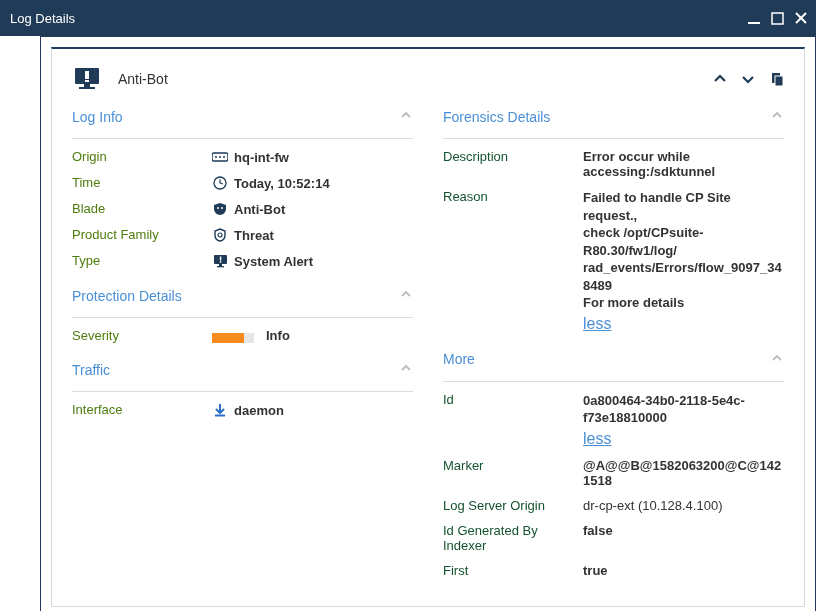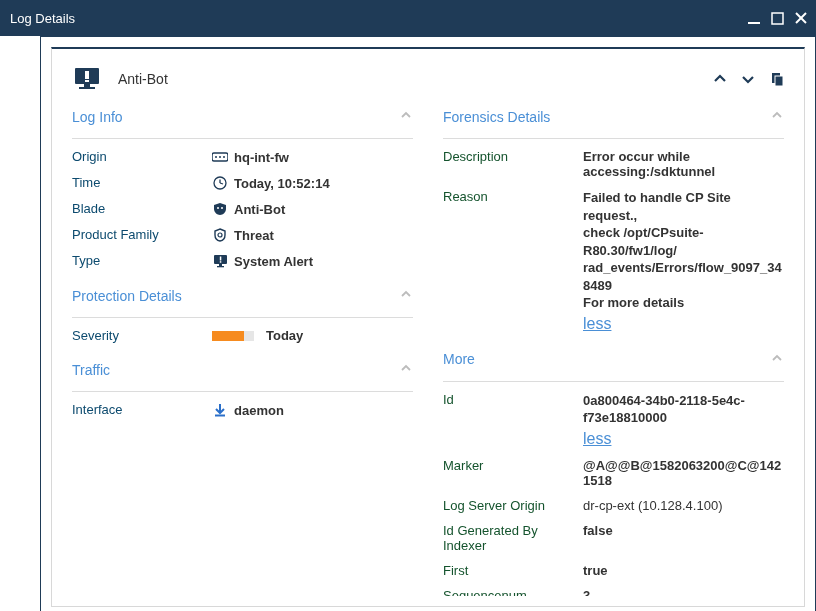--- a/index.html
+++ b/index.html
@@ -69,23 +69,23 @@
       color: #4a8fd6;
       font-size: 14px;
     }
     .chevron-up { color: #bcbcbc; cursor: pointer; }
     .row {
       display: flex;
       align-items: flex-start;
       margin-bottom: 10px;
       font-size: 13px;
     }
-    .col1 .row .label { width: 140px; color: #0c4a6e; flex-shrink: 0; }
+    .col1 .row .label { width: 140px; color: #4d7c0f; flex-shrink: 0; }
     .col2 .row .label { width: 140px; color: #14532d; flex-shrink: 0; }
-    .row .value { display: flex; align-items: center; gap: 6px; font-weight: bold; color: #333; flex: 1; word-break: break-word; }
+    .row .value { display: flex; align-items: flex-end; gap: 6px; font-weight: bold; color: #333; flex: 1; word-break: break-word; }
     .row .value.normal { font-weight: normal; }
     .row .value .plain { font-weight: bold; }
     .icon-slot { width: 16px; height: 16px; display: flex; align-items: center; justify-content: center; flex-shrink:0; }
     .severity-bar {
       width: 42px; height: 10px; background: #e6e6e6; position: relative; margin-right:6px;
     }
     .severity-fill { position:absolute; left:0; top:0; bottom:0; width:75%; background:#f68b1f; }
     .less-link { color:#4a8fd6; text-decoration: underline; font-size:16px; font-weight: normal; display:block; margin-top:3px; cursor:pointer; }
     .reason-block { font-weight: bold; line-height: 1.35; }
   </style>
@@ -239,21 +239,21 @@
                   <polyline points="3,9 7,5 11,9" fill="none" stroke="#bcbcbc" stroke-width="1.8"></polyline>
                 </svg>
             </span>
           </div>
           <div class="row">
             <span class="label">Severity</span>
             <span class="value">
               <span class="severity-bar">
                   <span class="severity-fill"></span>
                 </span>
-              <span class="plain">Today</span>
+              <span class="plain">Info</span>
             </span>
           </div>
         </div>
 
         <div class="section">
           <div class="section-header">
             <span class="section-title">Traffic</span>
             <span class="chevron-up">
               <svg width="14" height="14" viewBox="0 0 14 14">
                   <polyline points="3,9 7,5 11,9" fill="none" stroke="#bcbcbc" stroke-width="1.8"></polyline>
@@ -343,23 +343,17 @@
             <span class="value">
               <span class="plain">false</span>
             </span>
           </div>
           <div class="row">
             <span class="label">First</span>
             <span class="value">
               <span class="plain">true</span>
             </span>
           </div>
-          <div class="row">
-            <span class="label">Sequencenum</span>
-            <span class="value">
-              <span class="plain">3</span>
-            </span>
-          </div>
         </div>
       </div>
     </div>
   </div>
 </div>
 
 </body></html>

